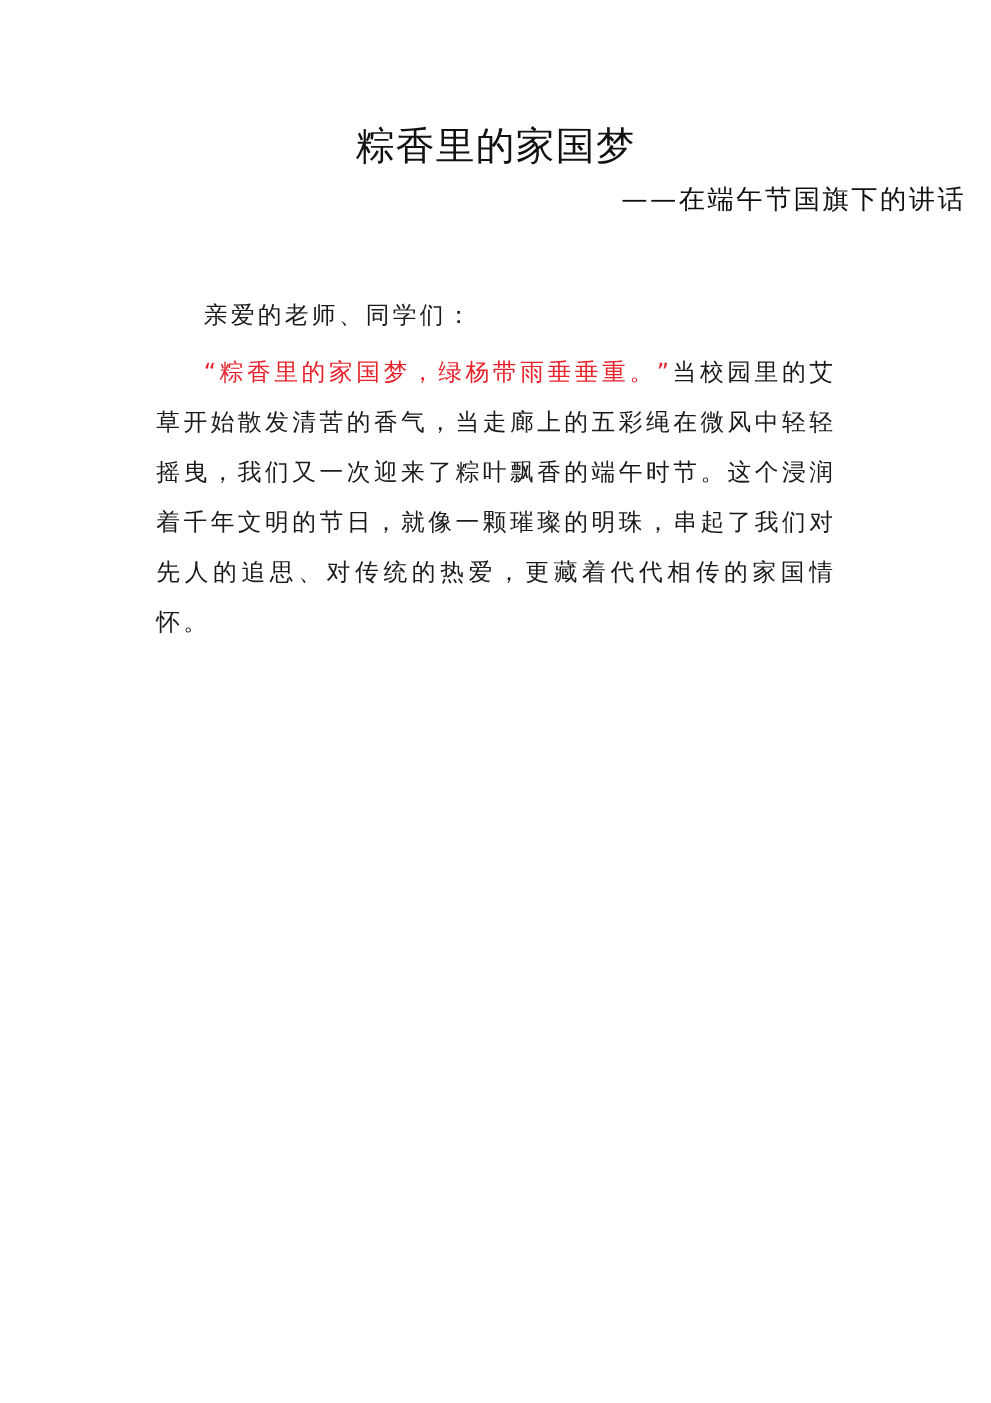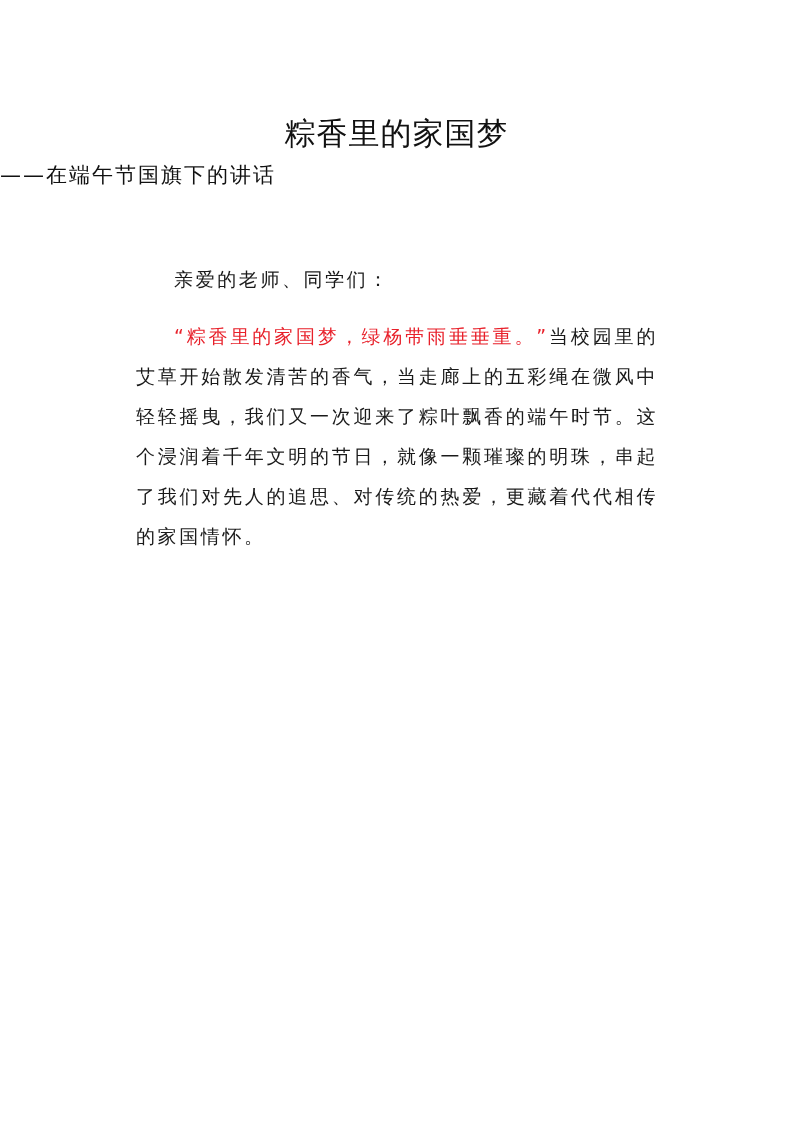--- a/index.html
+++ b/index.html
@@ -10,59 +10,59 @@
     body {
       width: 793px;
       height: 1122px;
       position: relative;
       overflow: hidden;
       font-family: "DejaVu Sans", "Liberation Sans", sans-serif;
       color: #1a1a1a;
     }
     .page {
       position: absolute;
-      left: 0; top: 16px;
+      left: 0; top: 0;
       width: 793px; height: 1034px;
       background: #fff;
     }
     .title {
       position: absolute;
       top: 97px;
       left: 0; width: 793px;
       text-align: center;
       font-size: 31px;
       line-height: 40px;
       letter-spacing: 1px;
       color: #111;
     }
     .subtitle {
       position: absolute;
       top: 144px;
       left: 0; width: 793px;
-      text-align: left;
+      text-align: right;
       font-size: 21px;
       line-height: 30px;
       letter-spacing: 2px;
       color: #111;
       padding-right: 20px;
       box-sizing: border-box;
     }
     .body-text {
       position: absolute;
       top: 226px;
       left: 119px;
       width: 556px;
       font-size: 19px;
       line-height: 40px;
       letter-spacing: 2.6px;
       text-align: justify;
       color: #1a1a1a;
     }
     .body-text p {
-      margin: 17px;
+      margin: 6px;
       text-indent: 2em;
     }
     .red {
       color: #e8202a;
     }
   </style>
 </head>
 <body>
 
 <div class="page">

